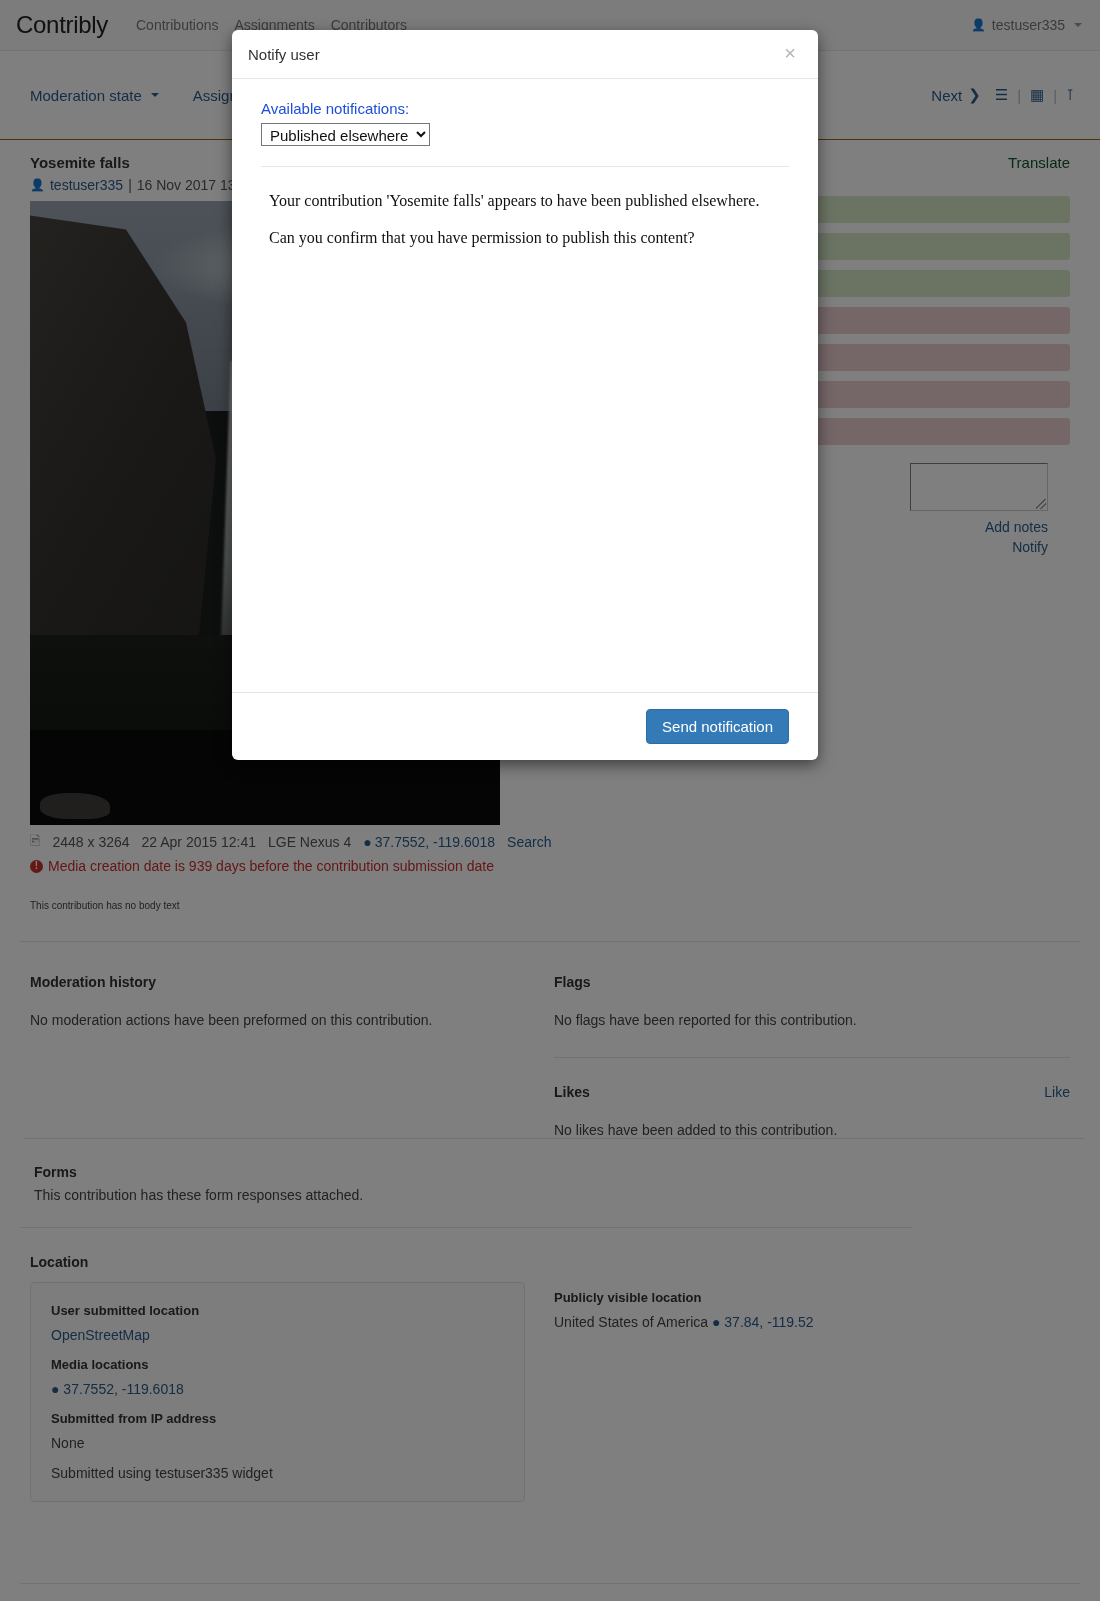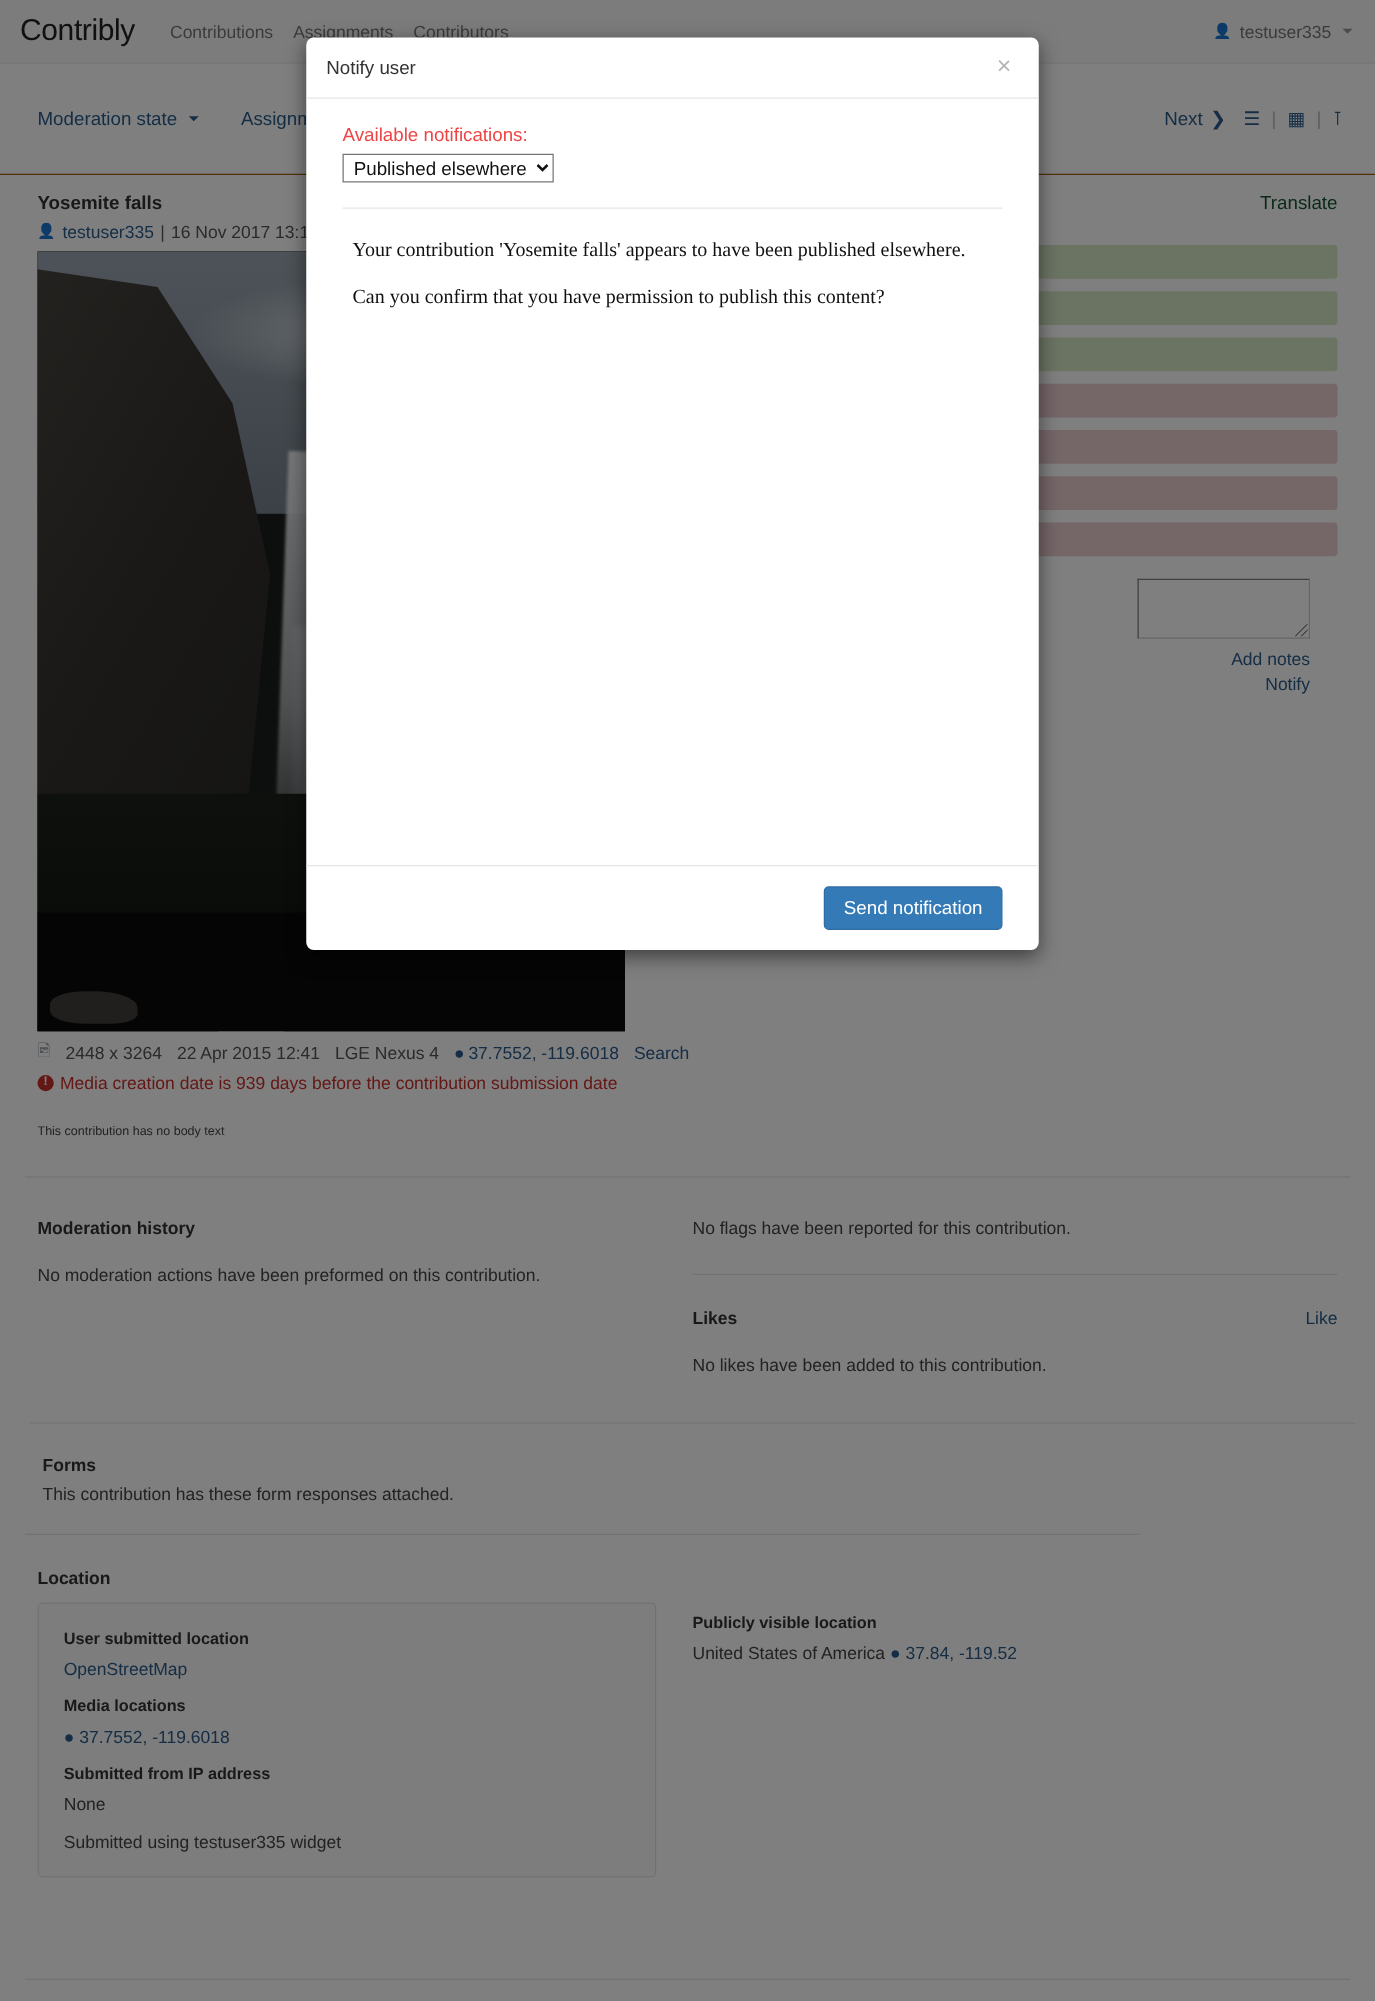--- a/index.html
+++ b/index.html
@@ -302,21 +302,21 @@
 
   
   #backdrop {
     position: absolute;
     inset: 0;
     background: rgba(0,0,0,0.5);
     z-index: 50;
   }
   #modal {
     position: absolute;
-    left: 245px;
+    left: 232px;
     top: 30px;
     width: 586px;
     height: 730px;
     background: #fff;
     border-radius: 6px;
     box-shadow: 0 5px 15px rgba(0,0,0,.5);
     z-index: 60;
     display: flex;
     flex-direction: column;
   }
@@ -334,21 +334,21 @@
     right: 16px;
     top: 12px;
     font-size: 20px;
     color: #b5b5b5;
     line-height: 1;
     background: none; border: 0;
     cursor: pointer;
     font-family: "Liberation Sans", sans-serif;
   }
   .modal-body { flex: 1; padding: 21px 29px 0 29px; }
-  .sel-label { font-size: 15px; color: #ef4444; margin: 0 0 6px 0; }
+  .sel-label { font-size: 15px; color: #1d4ed8; margin: 0 0 6px 0; }
   .sel {
     font-family: "Liberation Sans", sans-serif;
     font-size: 15px;
     color: #111;
     padding: 2px 4px;
     border: 1px solid #767676;
     background: #fff;
     border-radius: 0;
     height: 23px;
   }
@@ -488,20 +488,21 @@
 
   <div style="position:absolute; left:0; top:941px; width:1100px;">
     <hr class="hr">
     <div class="twocol" style="padding-top:32px;">
       <div class="col-l">
         <h3 class="sec-h">Moderation history</h3>
         <p class="sec-p">No moderation actions have been preformed on this contribution.</p>
       </div>
       <div class="col-r">
         <div>
+          <h3 class="sec-h">Flags</h3>
           <p class="sec-p">No flags have been reported for this contribution.</p>
         </div>
         <hr class="hr" style="margin:29px 0 0 0;">
         <div style="padding-top:26px;">
           <div class="sec-h-row">
             <h3 class="sec-h" style="margin-bottom:0">Likes</h3>
             <a>Like</a>
           </div>
           <p class="sec-p" style="margin-top:22px;">No likes have been added to this contribution.</p>
         </div>

